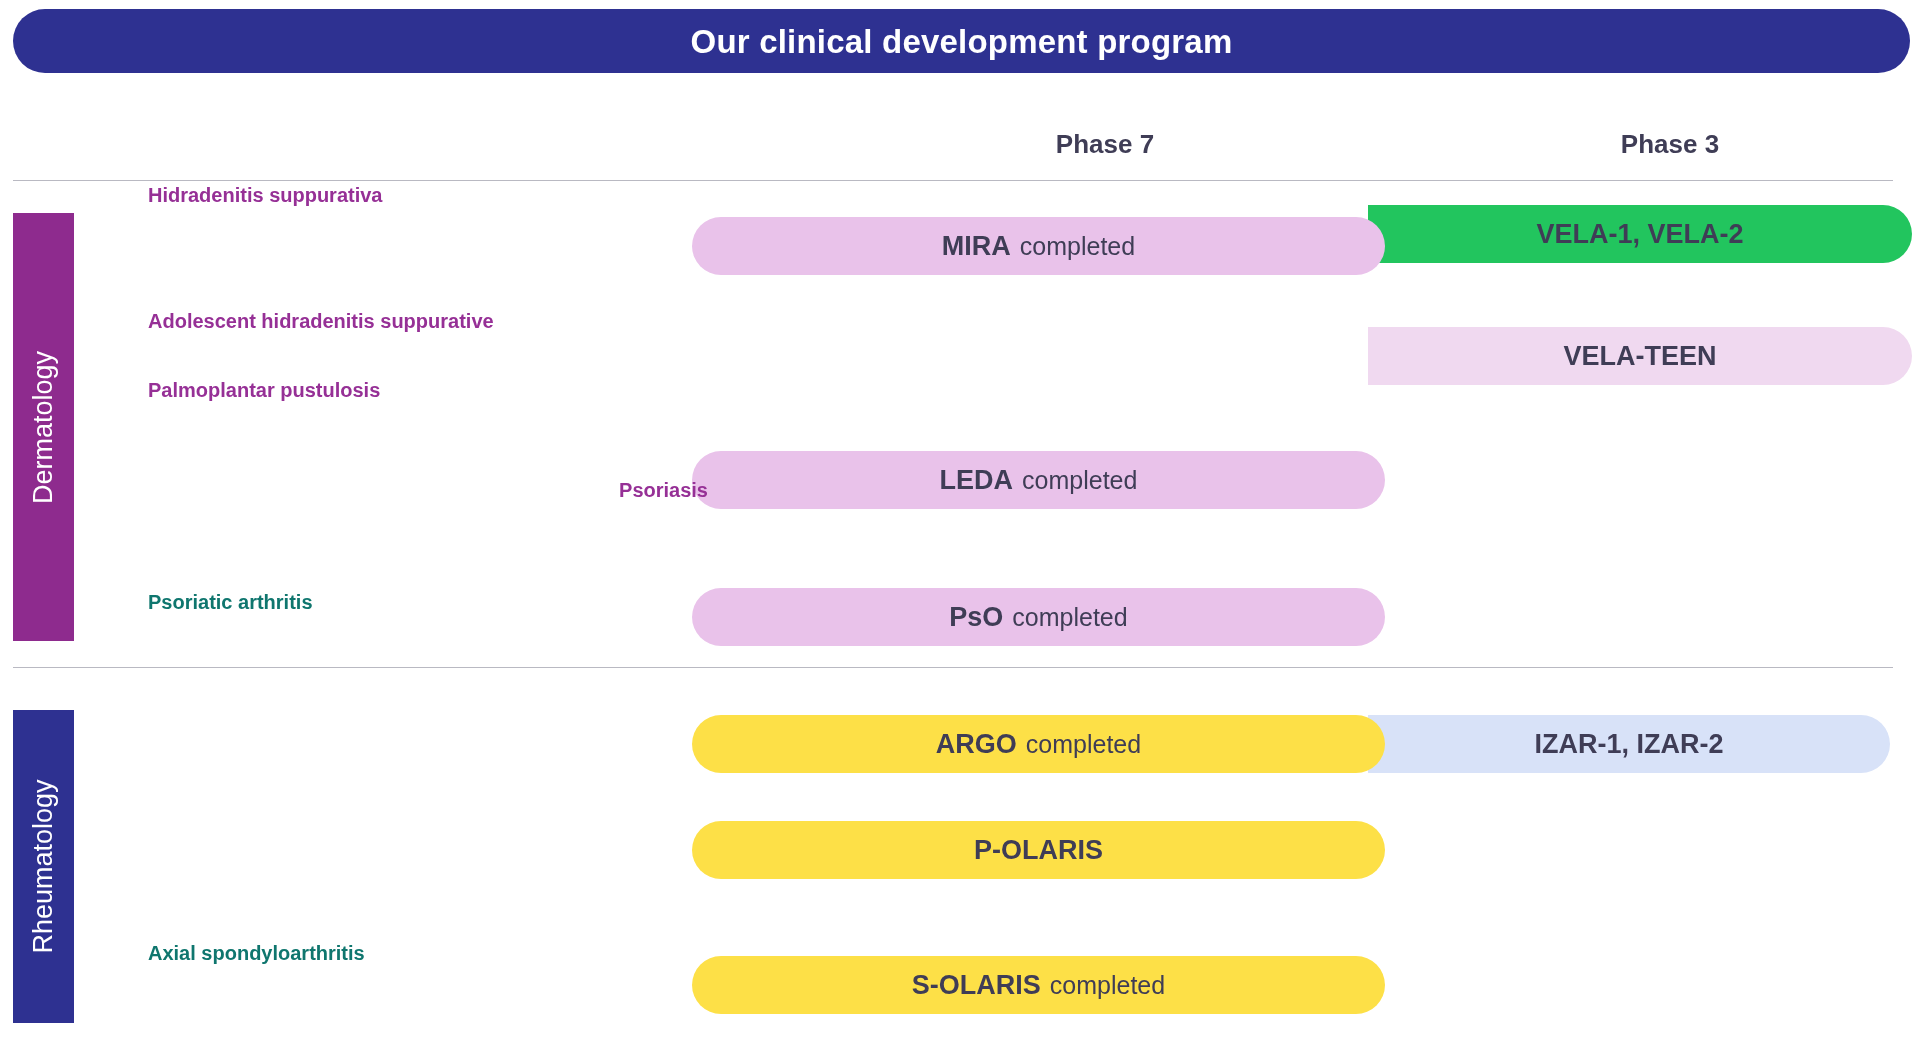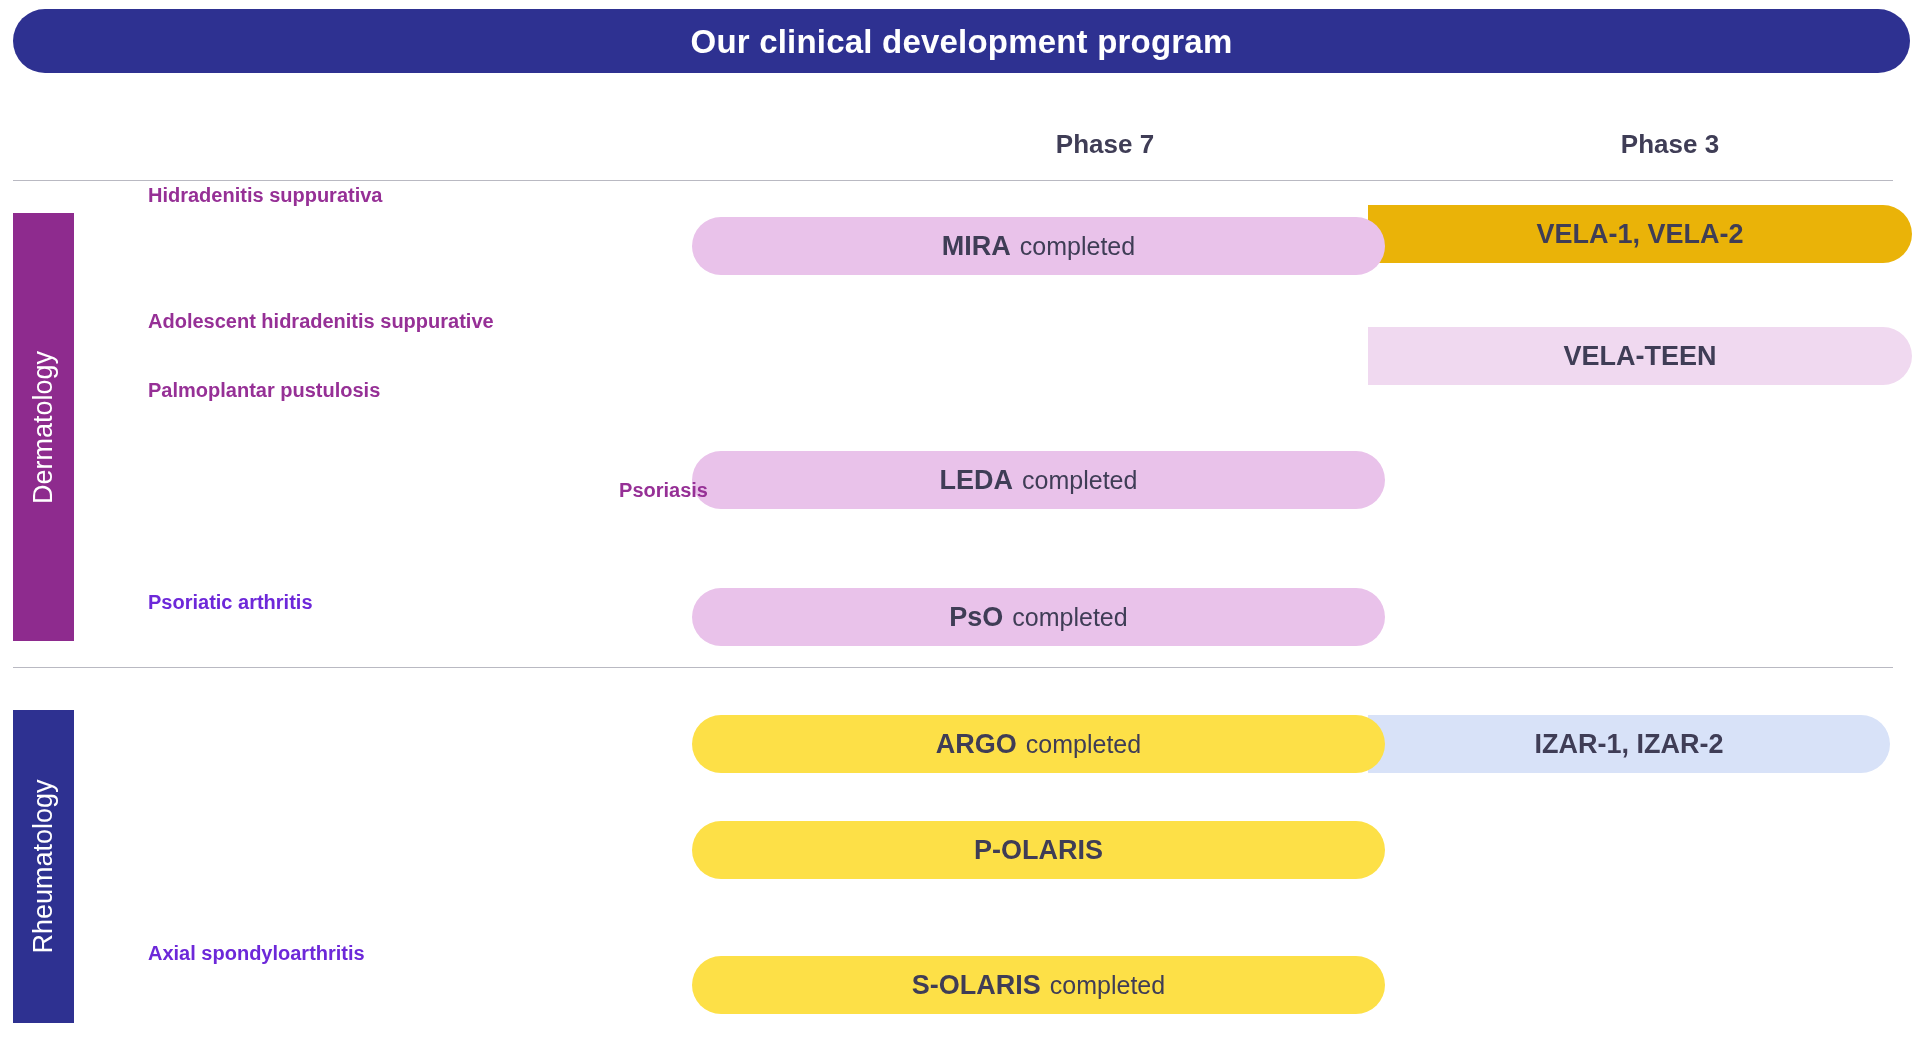--- a/index.html
+++ b/index.html
@@ -91,42 +91,42 @@
   
   .indication {
     position: absolute;
     left: 148px;
     width: 560px;
     font-size: 20px;
     font-weight: bold;
     line-height: 1.32;
   }
   .indication.derm { color: #963096; }
-  .indication.rheum { color: #6d28d9; }
+  .indication.rheum { color: #0f766e; }
 
   
   .bar {
     position: absolute;
     height: 58px;
     display: flex;
     align-items: center;
     justify-content: center;
     box-sizing: border-box;
   }
   .bar-label {
     font-size: 27px;
     color: #3f3d56;
     line-height: 1;
     white-space: nowrap;
   }
   .bar-code { font-weight: bold; }
   .bar-status { font-weight: normal; margin-left: 9px; font-size: 25px; }
 
   .ph2-derm { background: #e9c2ea; border-radius: 29px; }
-  .ph3-derm { background: #eab308; border-radius: 0 29px 29px 0; }
+  .ph3-derm { background: #22c55e; border-radius: 0 29px 29px 0; }
   .ph3-derm-solo { background: #f0d9f0; border-radius: 0 29px 29px 0; }
   .ph2-rheum { background: #fde047; border-radius: 29px; }
   .ph3-rheum { background: #d8e2f8; border-radius: 0 29px 29px 0; }
 
   .layer-back { z-index: 1; }
   .layer-front { z-index: 2; }
 </style>
 </head>
 <body>
 

